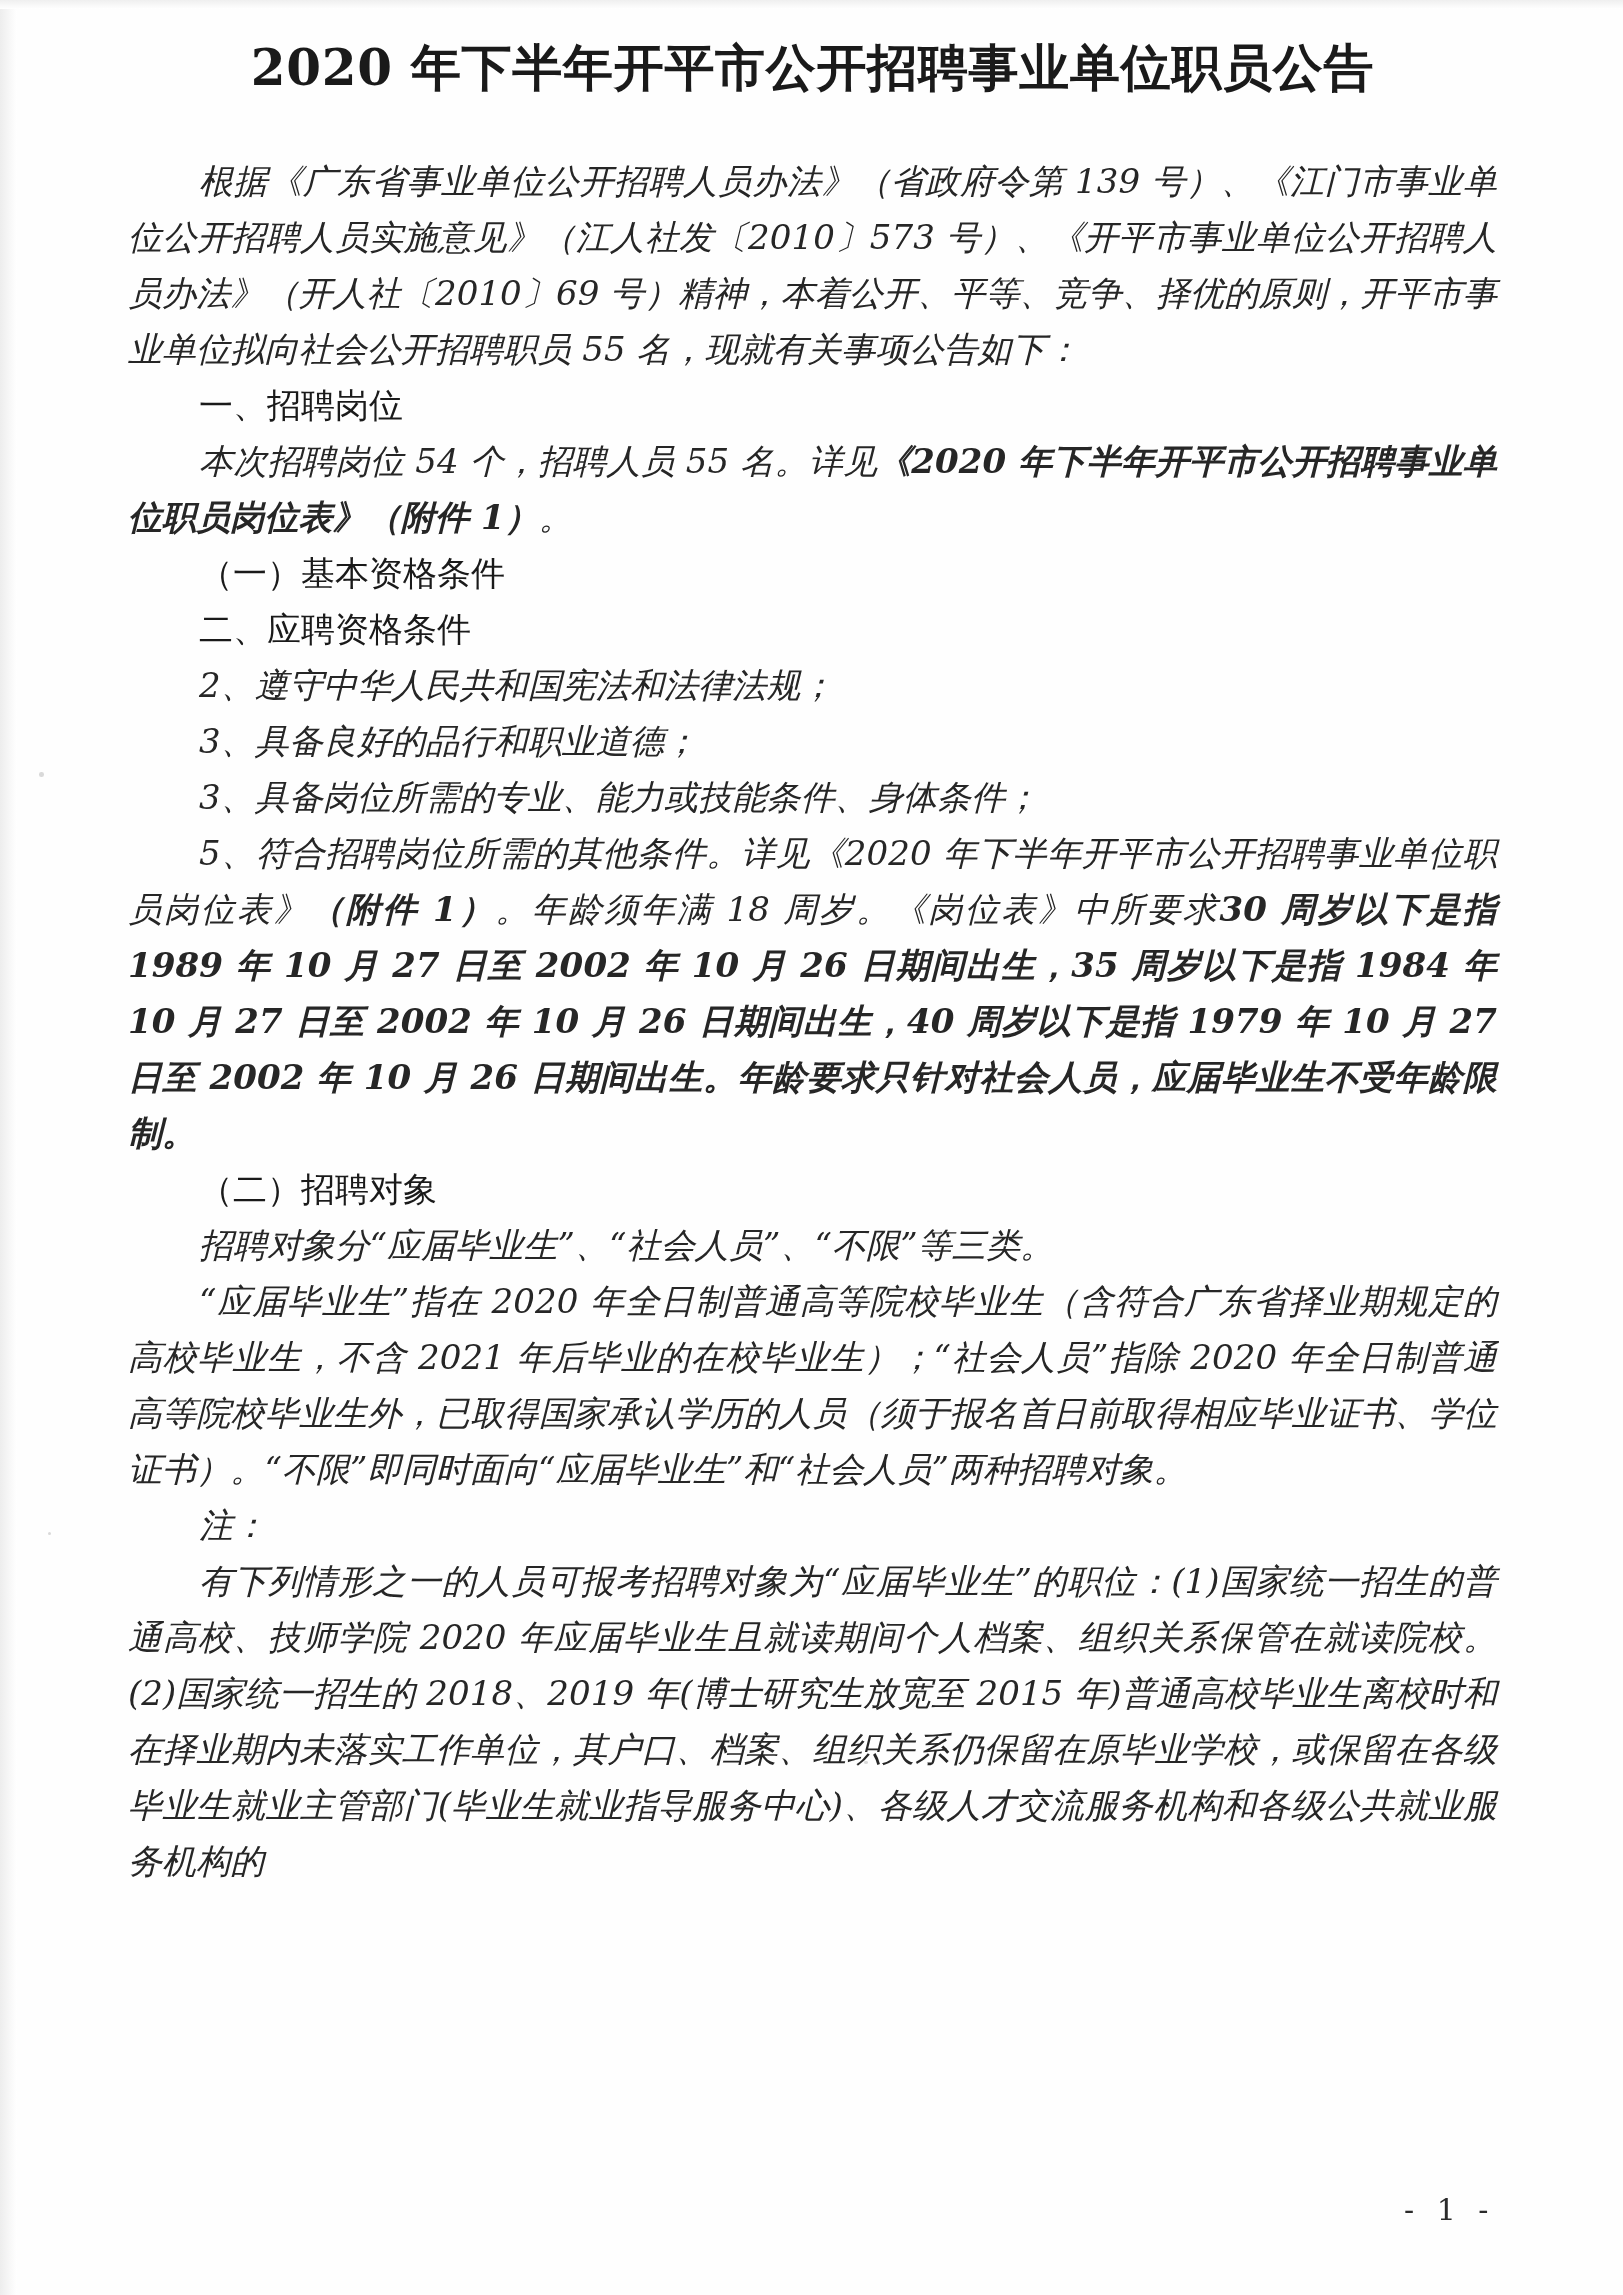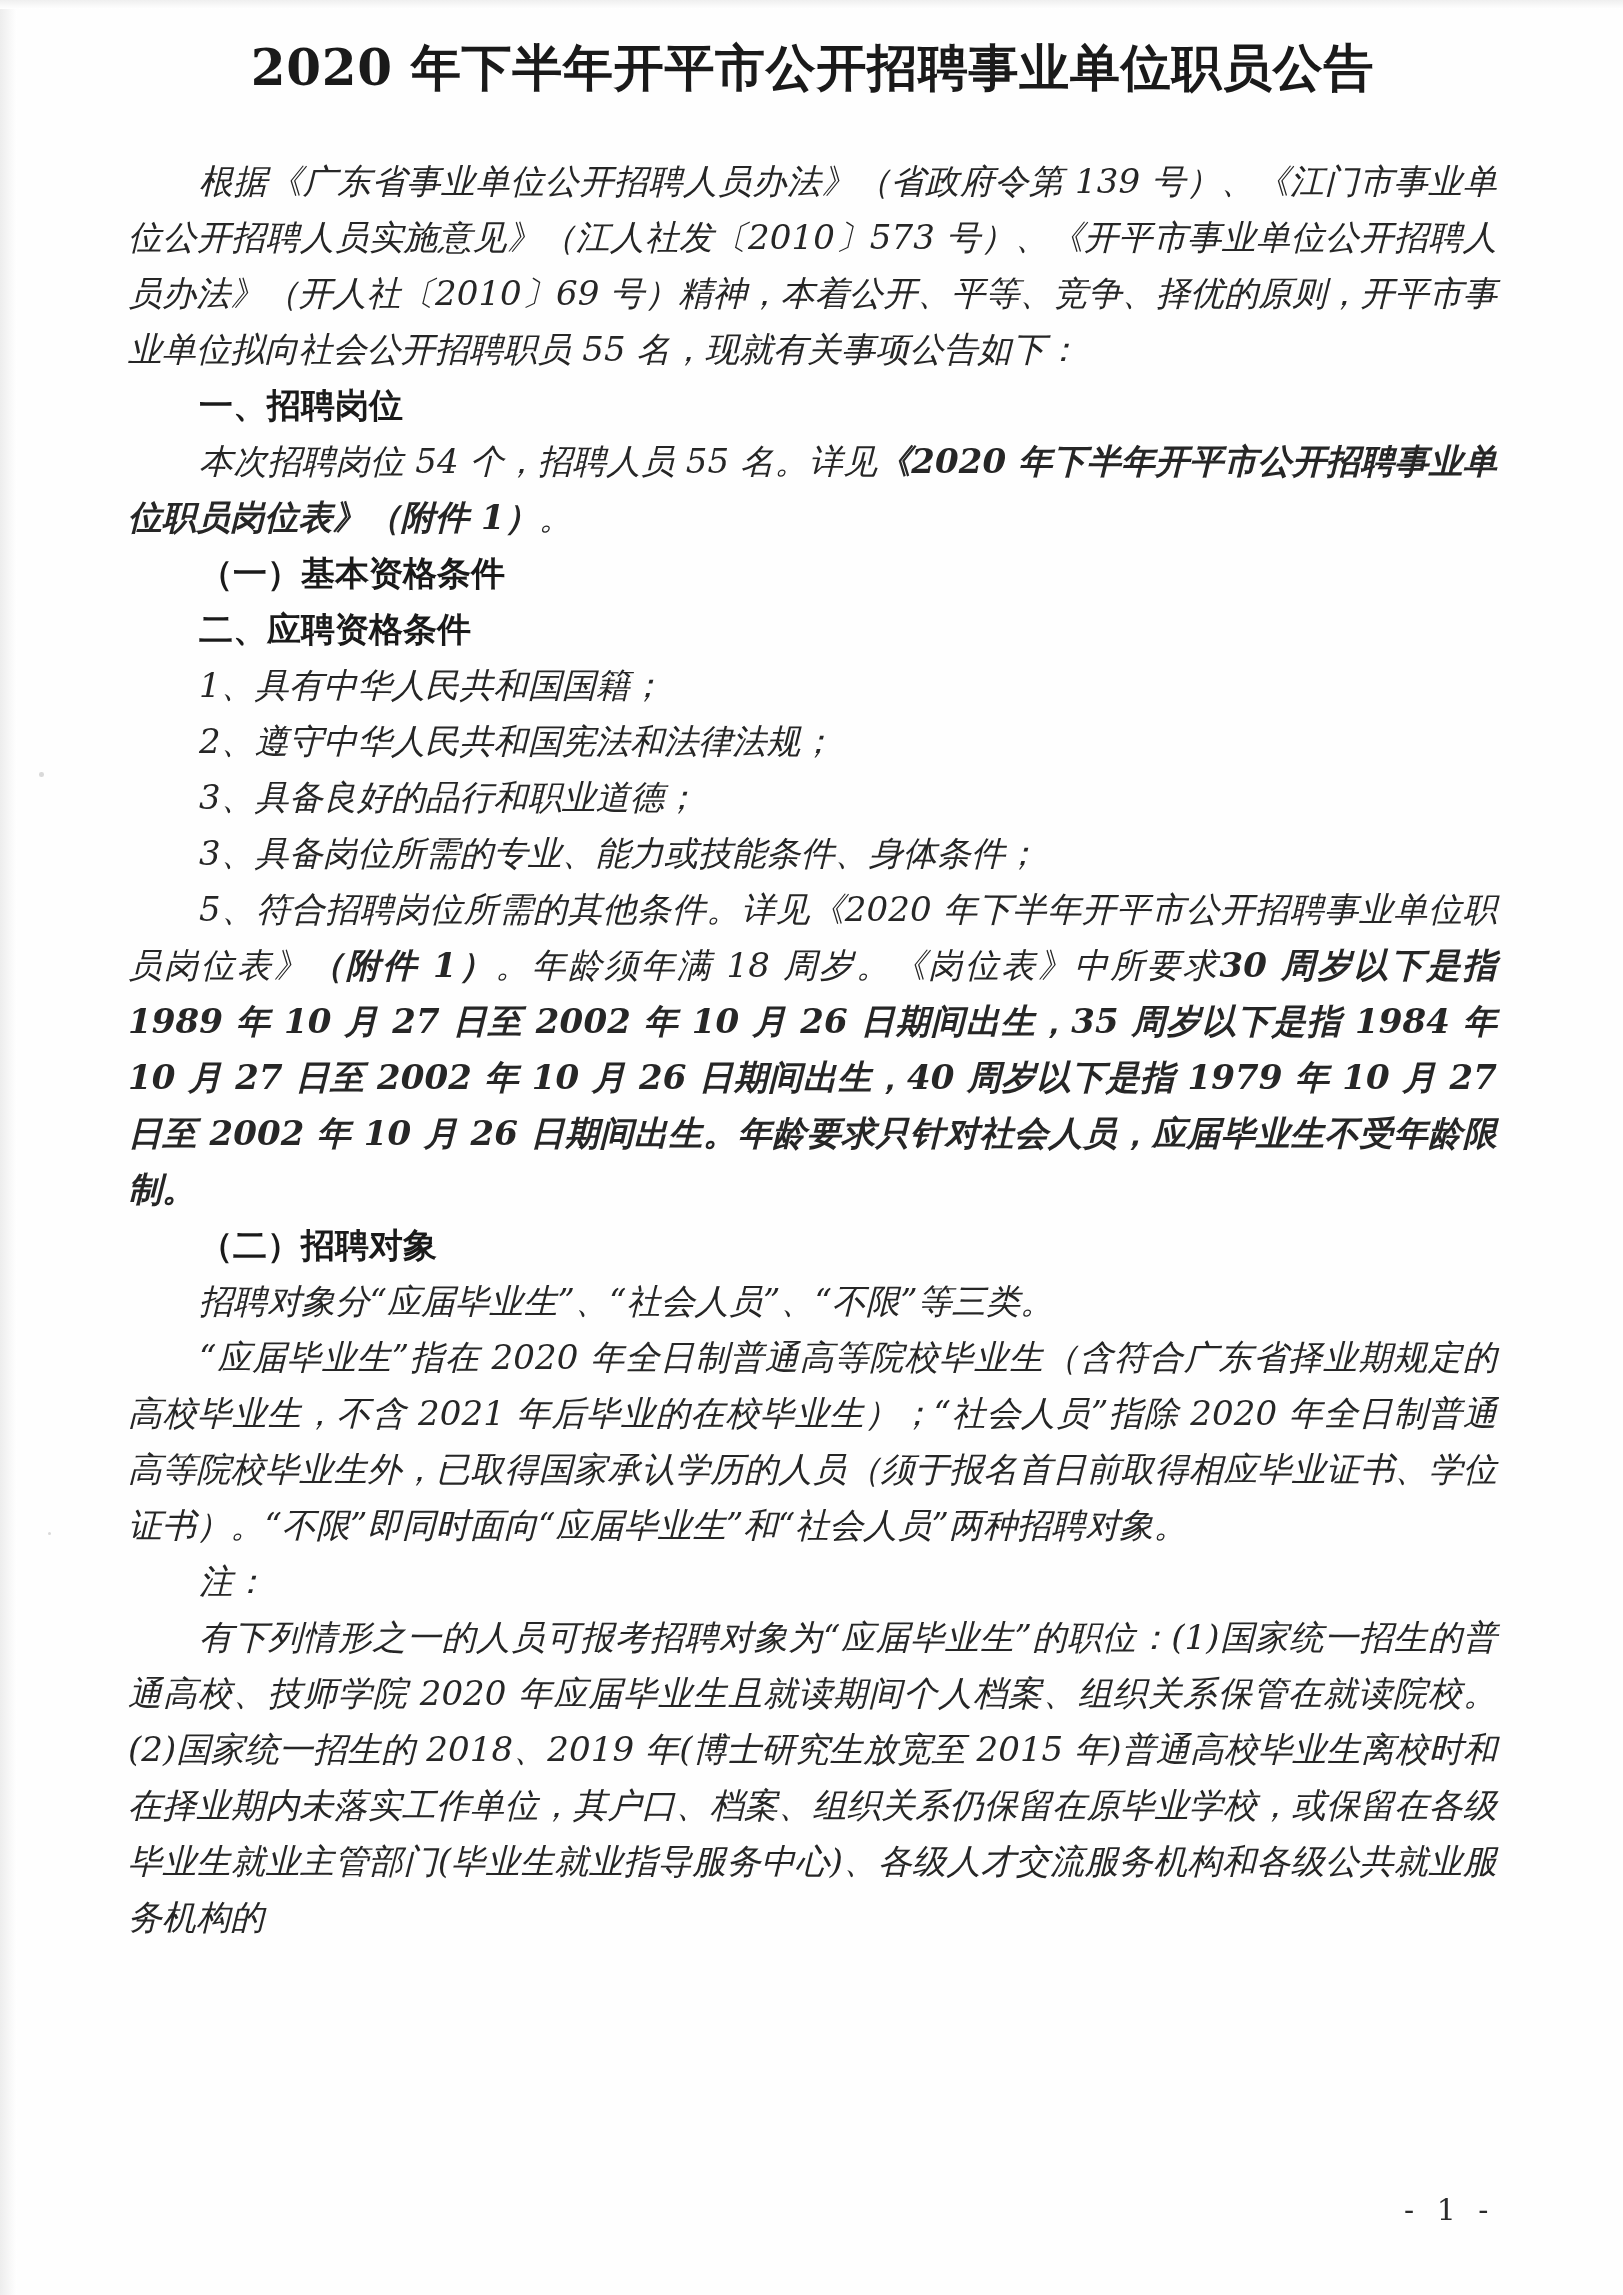--- a/index.html
+++ b/index.html
@@ -70,21 +70,21 @@
     color: #262626;
   }
   p.para.indent {
     text-indent: 71px;
     font-style: italic;
   }
   p.heading {
     margin: 0;
     font-size: 34px;
     line-height: 56px;
-    font-weight: bold;
+    font-weight: normal;
     text-indent: 71px;
     color: #1a1a1a;
   }
   span.b {
     font-weight: bold;
   }
 
   .page-number {
     position: absolute;
     right: 128px;
@@ -115,21 +115,20 @@
       <p class="para indent">根据《广东省事业单位公开招聘人员办法》（省政府令第 139 号）、《江门市事业单位公开招聘人员实施意见》（江人社发〔2010〕573 号）、《开平市事业单位公开招聘人员办法》（开人社〔2010〕69 号）精神，本着公开、平等、竞争、择优的原则，开平市事业单位拟向社会公开招聘职员 55 名，现就有关事项公告如下：</p>
 
       <p class="heading">一、招聘岗位</p>
 
       <p class="para indent"><span>本次招聘岗位 54 个，招聘人员 55 名。详见</span><span class="b">《2020 年下半年开平市公开招聘事业单位职员岗位表》（附件 1）</span><span>。</span></p>
 
       <p class="heading">（一）基本资格条件</p>
 
       <p class="heading">二、应聘资格条件</p>
 
-      <p class="para indent">1、具有中华人民共和国国籍；</p>
 
       <p class="para indent">2、遵守中华人民共和国宪法和法律法规；</p>
 
       <p class="para indent">3、具备良好的品行和职业道德；</p>
 
       <p class="para indent">3、具备岗位所需的专业、能力或技能条件、身体条件；</p>
 
       <p class="para indent"><span>5、符合招聘岗位所需的其他条件。详见《2020 年下半年开平市公开招聘事业单位职员岗位表》</span><span class="b">（附件 1）</span><span>。年龄须年满 18 周岁。《岗位表》中所要求</span><span class="b">30 周岁以下是指 1989 年 10 月 27 日至 2002 年 10 月 26 日期间出生，35 周岁以下是指 1984 年 10 月 27 日至 2002 年 10 月 26 日期间出生，40 周岁以下是指 1979 年 10 月 27 日至 2002 年 10 月 26 日期间出生。年龄要求只针对社会人员，应届毕业生不受年龄限制。</span></p>
 
       <p class="heading">（二）招聘对象</p>

